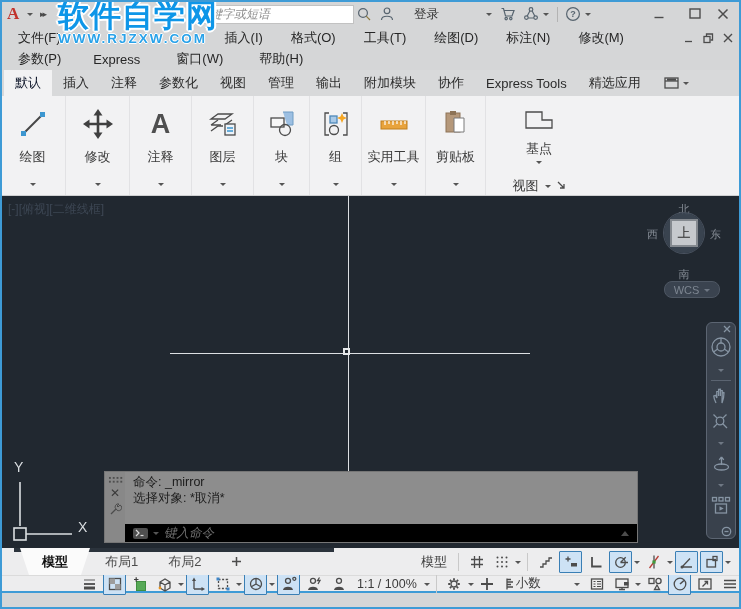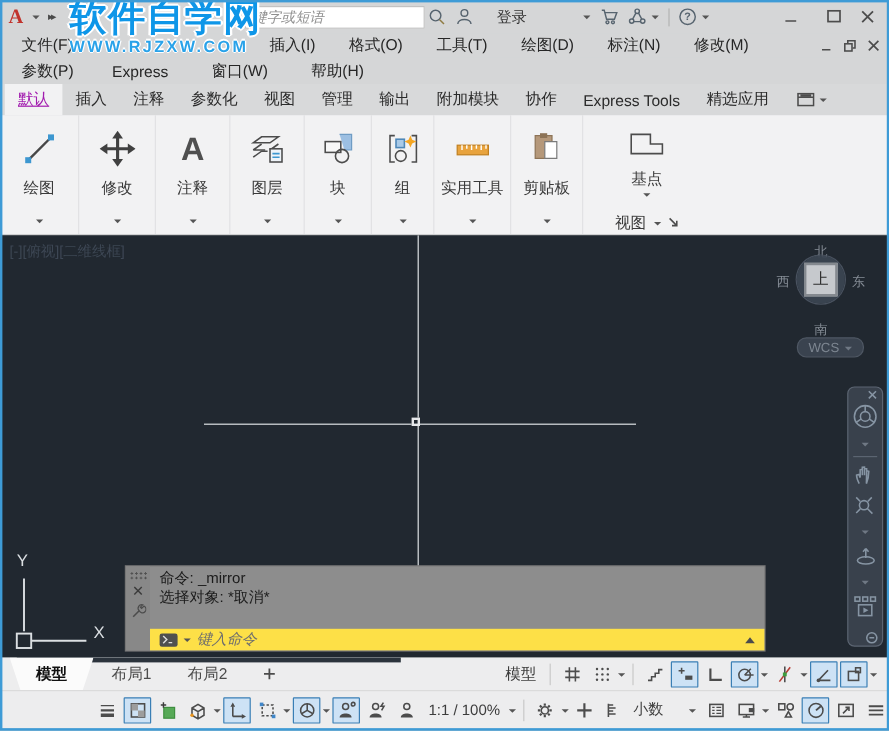--- a/index.html
+++ b/index.html
@@ -34,21 +34,21 @@
   .menurow{display:flex;align-items:center;font-size:13px;color:#262626;background:#d5d6d7;}
   .mr1{height:20px;padding-left:4px;}
   .mr2{height:22px;padding-left:4px;}
   .mitem{padding:0 14px;white-space:nowrap;}
   .mspacer{width:136px;}
   .docbtns{margin-left:auto;display:flex;align-items:center;gap:9px;padding-right:8px;}
 
   
   .rtabs{height:26px;background:#d8d9da;display:flex;align-items:stretch;padding-left:4px;font-size:13px;color:#2b2b2b;}
   .rtab{display:flex;align-items:center;padding:0 11px;white-space:nowrap;}
-  .rtab.active{background:#f2f2f3;color:#a21caf;text-decoration:underline;}
+  .rtab.active{background:#f2f2f3;color:#0f172a;}
   .rtoggle{display:flex;align-items:center;gap:4px;margin-left:12px;}
 
   
   .rpanels{height:100px;background:#f2f2f3;display:flex;align-items:stretch;border-bottom:1px solid #cfd0d1;}
   .rpanel{display:flex;flex-direction:column;align-items:center;padding-top:5px;border-right:1px solid #e2e2e4;}
   .ricon{height:46px;display:flex;align-items:center;justify-content:center;}
   .rlabel{font-size:13px;color:#3a3a3a;margin-top:1px;}
   .rchev{margin-top:auto;margin-bottom:6px;}
   .bigA{font-size:27px;font-weight:bold;color:#4f4f4f;}
   .vpanel{width:106px;display:flex;flex-direction:column;align-items:center;padding-top:5px;}
@@ -85,38 +85,38 @@
   .ucsicon{position:absolute;left:6px;top:260px;}
 
   
   .cmdwin{position:absolute;left:105px;top:276px;width:532px;height:70px;display:flex;
           background:#8d8d8d;box-shadow:0 0 0 1px #767676;}
   .cmd-strip{width:20px;display:flex;flex-direction:column;align-items:center;padding-top:4px;gap:5px;background:#888;}
   .grip{width:15px;height:7px;background-image:radial-gradient(#4f4f4f 34%,transparent 36%);background-size:3.8px 3.8px;}
   .cmd-x{font-size:12px;color:#3a3a3a;line-height:10px;}
   .cmd-main{flex:1;display:flex;flex-direction:column;}
   .cmd-hist{flex:1;padding:2px 8px;font-size:12.5px;color:#1b1b1b;line-height:16px;white-space:pre;}
-  .cmd-input{height:18px;background:#fde047;display:flex;align-items:center;padding:0 8px;gap:5px;}
+  .cmd-input{height:18px;background:#000000;display:flex;align-items:center;padding:0 8px;gap:5px;}
   .cmd-ph{font-size:12.5px;font-style:italic;color:#6e6e6e;}
   .cmd-up{margin-left:auto;width:0;height:0;border:4px solid transparent;border-bottom:5px solid #4c4c4c;margin-top:-4px;}
   .prompticon{width:15px;height:11px;background:#4f4f4f;border-radius:2px;display:flex;align-items:center;padding-left:2px;}
 
   
-  .srow1{position:relative;height:27px;background:#ededee;display:flex;align-items:stretch;font-size:13px;padding-left:8px;}
+  .srow1{position:relative;height:27px;background:#ededee;display:flex;align-items:stretch;font-size:13px;padding-left:20px;}
   .darkstrip{position:absolute;left:14px;top:0;width:320px;height:4px;background:#2b333c;}
   .ltab{display:flex;align-items:center;padding:0 15px;color:#4c4c4c;position:relative;z-index:1;}
   .ltab.active{background:#fbfbfb;color:#111;font-weight:bold;clip-path:polygon(0 0,100% 0,calc(100% - 9px) 100%,9px 100%);padding:0 22px;}
   .sicons{margin-left:auto;display:flex;align-items:center;gap:2px;padding-right:10px;}
   .sbtn{min-width:23px;height:22px;display:flex;align-items:center;justify-content:center;border:1px solid transparent;border-radius:1px;padding:0 1px;}
   .sbtn.hl{background:#cde2f5;border-color:#3a7fb5;}
   .stext{color:#3c3c3c;padding:0 5px;white-space:nowrap;}
   .ssep{width:1px;height:18px;background:#c9c9c9;margin:0 4px;align-self:center;}
-  .srow2{height:32px;background:#ededee;border-top:1px solid #dbdbdb;display:flex;align-items:center;gap:2px;
+  .srow2{height:16px;background:#ededee;border-top:1px solid #dbdbdb;display:flex;align-items:center;gap:2px;
          padding-left:78px;font-size:12.5px;}
-  .units{display:flex;align-items:center;gap:12px;width:92px;padding:0 3px;}
+  .units{display:flex;align-items:center;gap:0;width:92px;padding:0 3px;}
   .units .lbl{color:#3c3c3c;}
   .units .cv{margin-left:auto;}
   .bbar{height:2px;background:#3e9bd6;}
 
   svg{display:block;}
   .ic{stroke:#4c4c4c;fill:none;stroke-width:1.3px;}
   .nbi{stroke:#8694a3;fill:none;stroke-width:1.3px;}
   .tbi{stroke:#57646f;fill:none;stroke-width:1.2px;}
 </style>
 </head>

